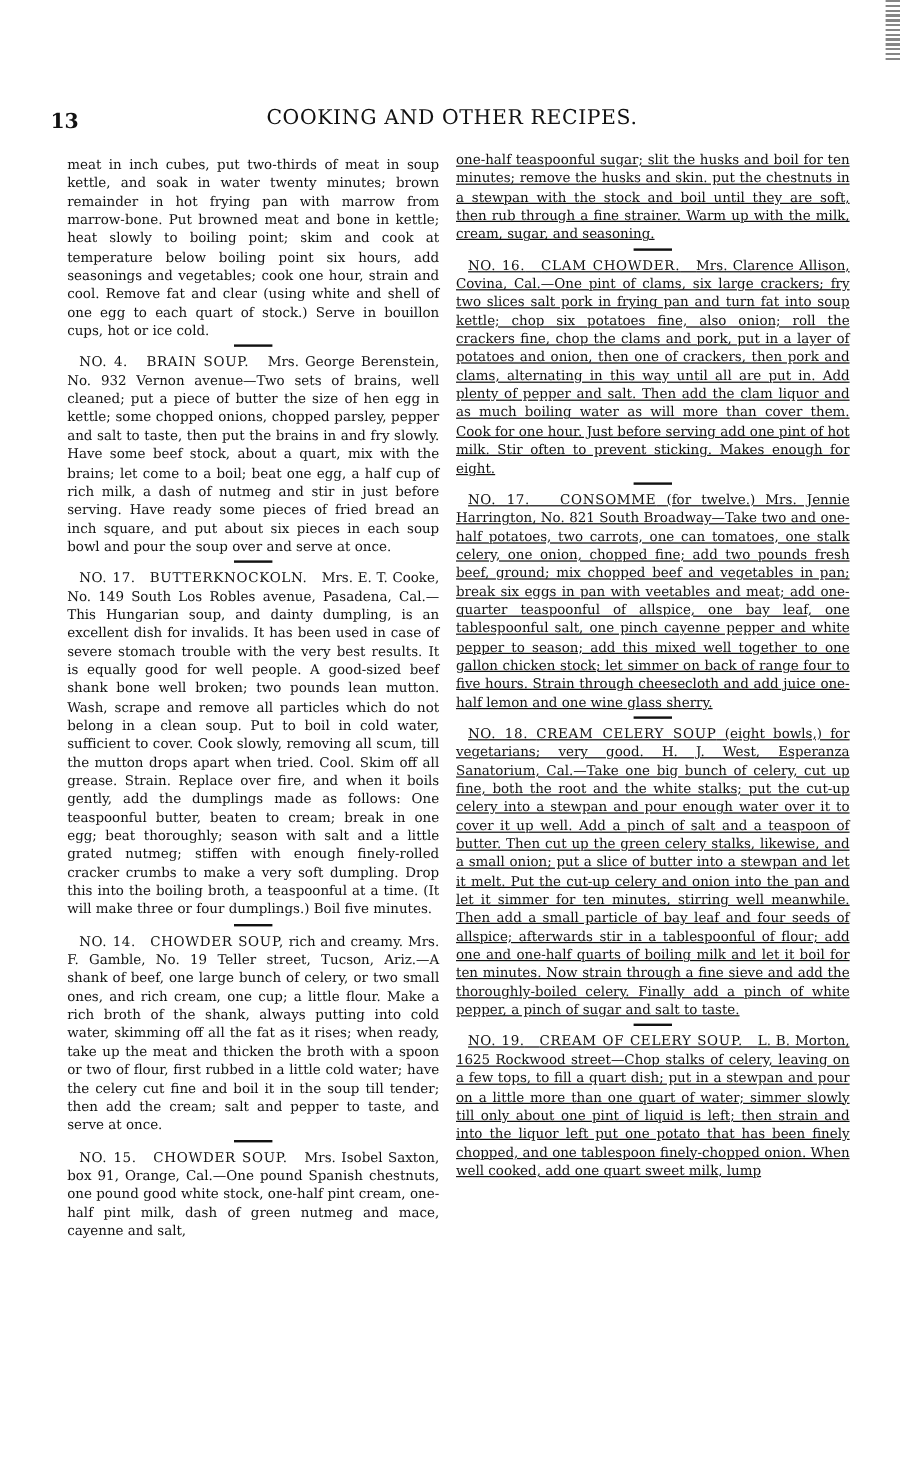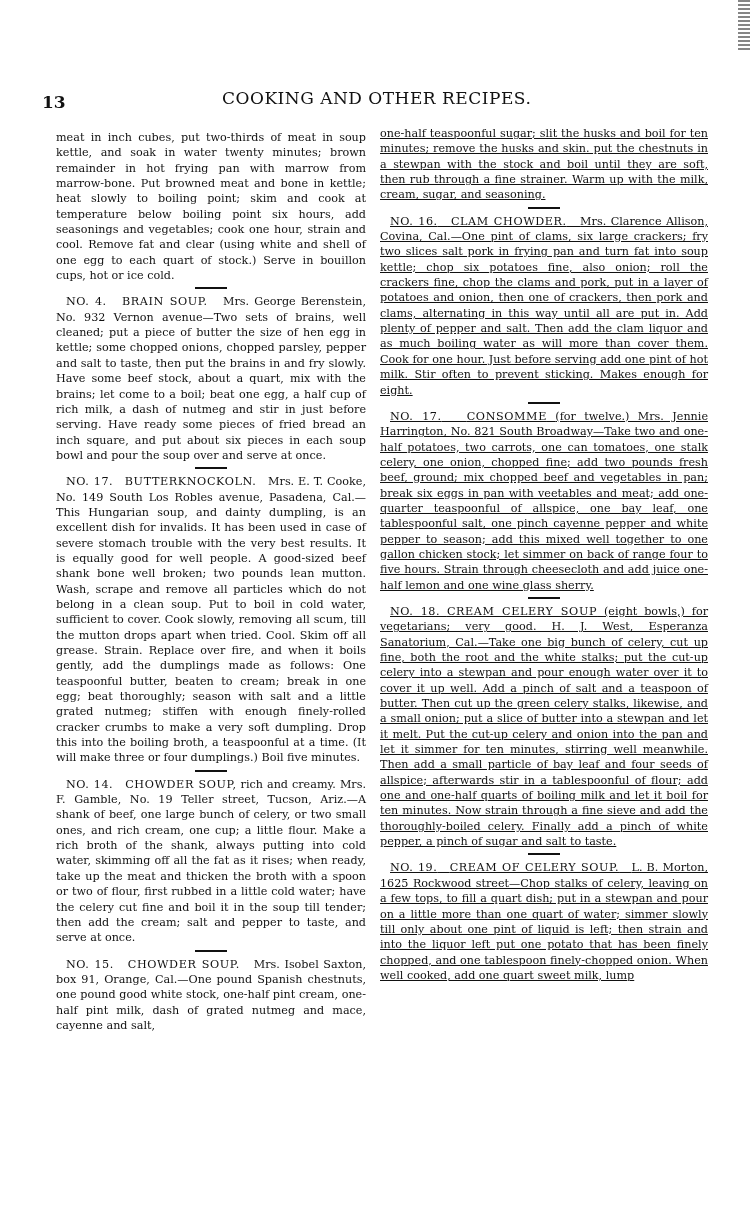--- a/index.html
+++ b/index.html
@@ -47,21 +47,21 @@
   <p class="recipe">
     <span class="num">NO. 14.</span>&nbsp;&nbsp;
     <span class="title">CHOWDER SOUP,</span>
     <span>rich and creamy. Mrs. F. Gamble, No. 19 Teller street, Tucson, Ariz.—A shank of beef, one large bunch of celery, or two small ones, and rich cream, one cup; a little flour. Make a rich broth of the shank, always putting into cold water, skimming off all the fat as it rises; when ready, take up the meat and thicken the broth with a spoon or two of flour, first rubbed in a little cold water; have the celery cut fine and boil it in the soup till tender; then add the cream; salt and pepper to taste, and serve at once.</span>
   </p>
   <div class="rule"></div>
 
   <p class="recipe">
     <span class="num">NO. 15.</span>&nbsp;&nbsp;
     <span class="title">CHOWDER SOUP.</span>&nbsp;&nbsp;
-    <span>Mrs. Isobel Saxton, box 91, Orange, Cal.—One pound Spanish chestnuts, one pound good white stock, one-half pint cream, one-half pint milk, dash of grated nutmeg and mace, cayenne and salt,</span>
+    <span>Mrs. Isobel Saxton, box 91, Orange, Cal.—One pound Spanish chestnuts, one pound good white stock, one-half pint cream, one-half pint milk, dash of green nutmeg and mace, cayenne and salt,</span>
   </p>
 </div>
 
 <div class="col col-right">
   <p class="para">one-half teaspoonful sugar; slit the husks and boil for ten minutes; remove the husks and skin. put the chestnuts in a stewpan with the stock and boil until they are soft, then rub through a fine strainer. Warm up with the milk, cream, sugar, and seasoning.</p>
   <div class="rule"></div>
 
   <p class="recipe">
     <span class="num">NO. 16.</span>&nbsp;&nbsp;
     <span class="title">CLAM CHOWDER.</span>&nbsp;&nbsp;

